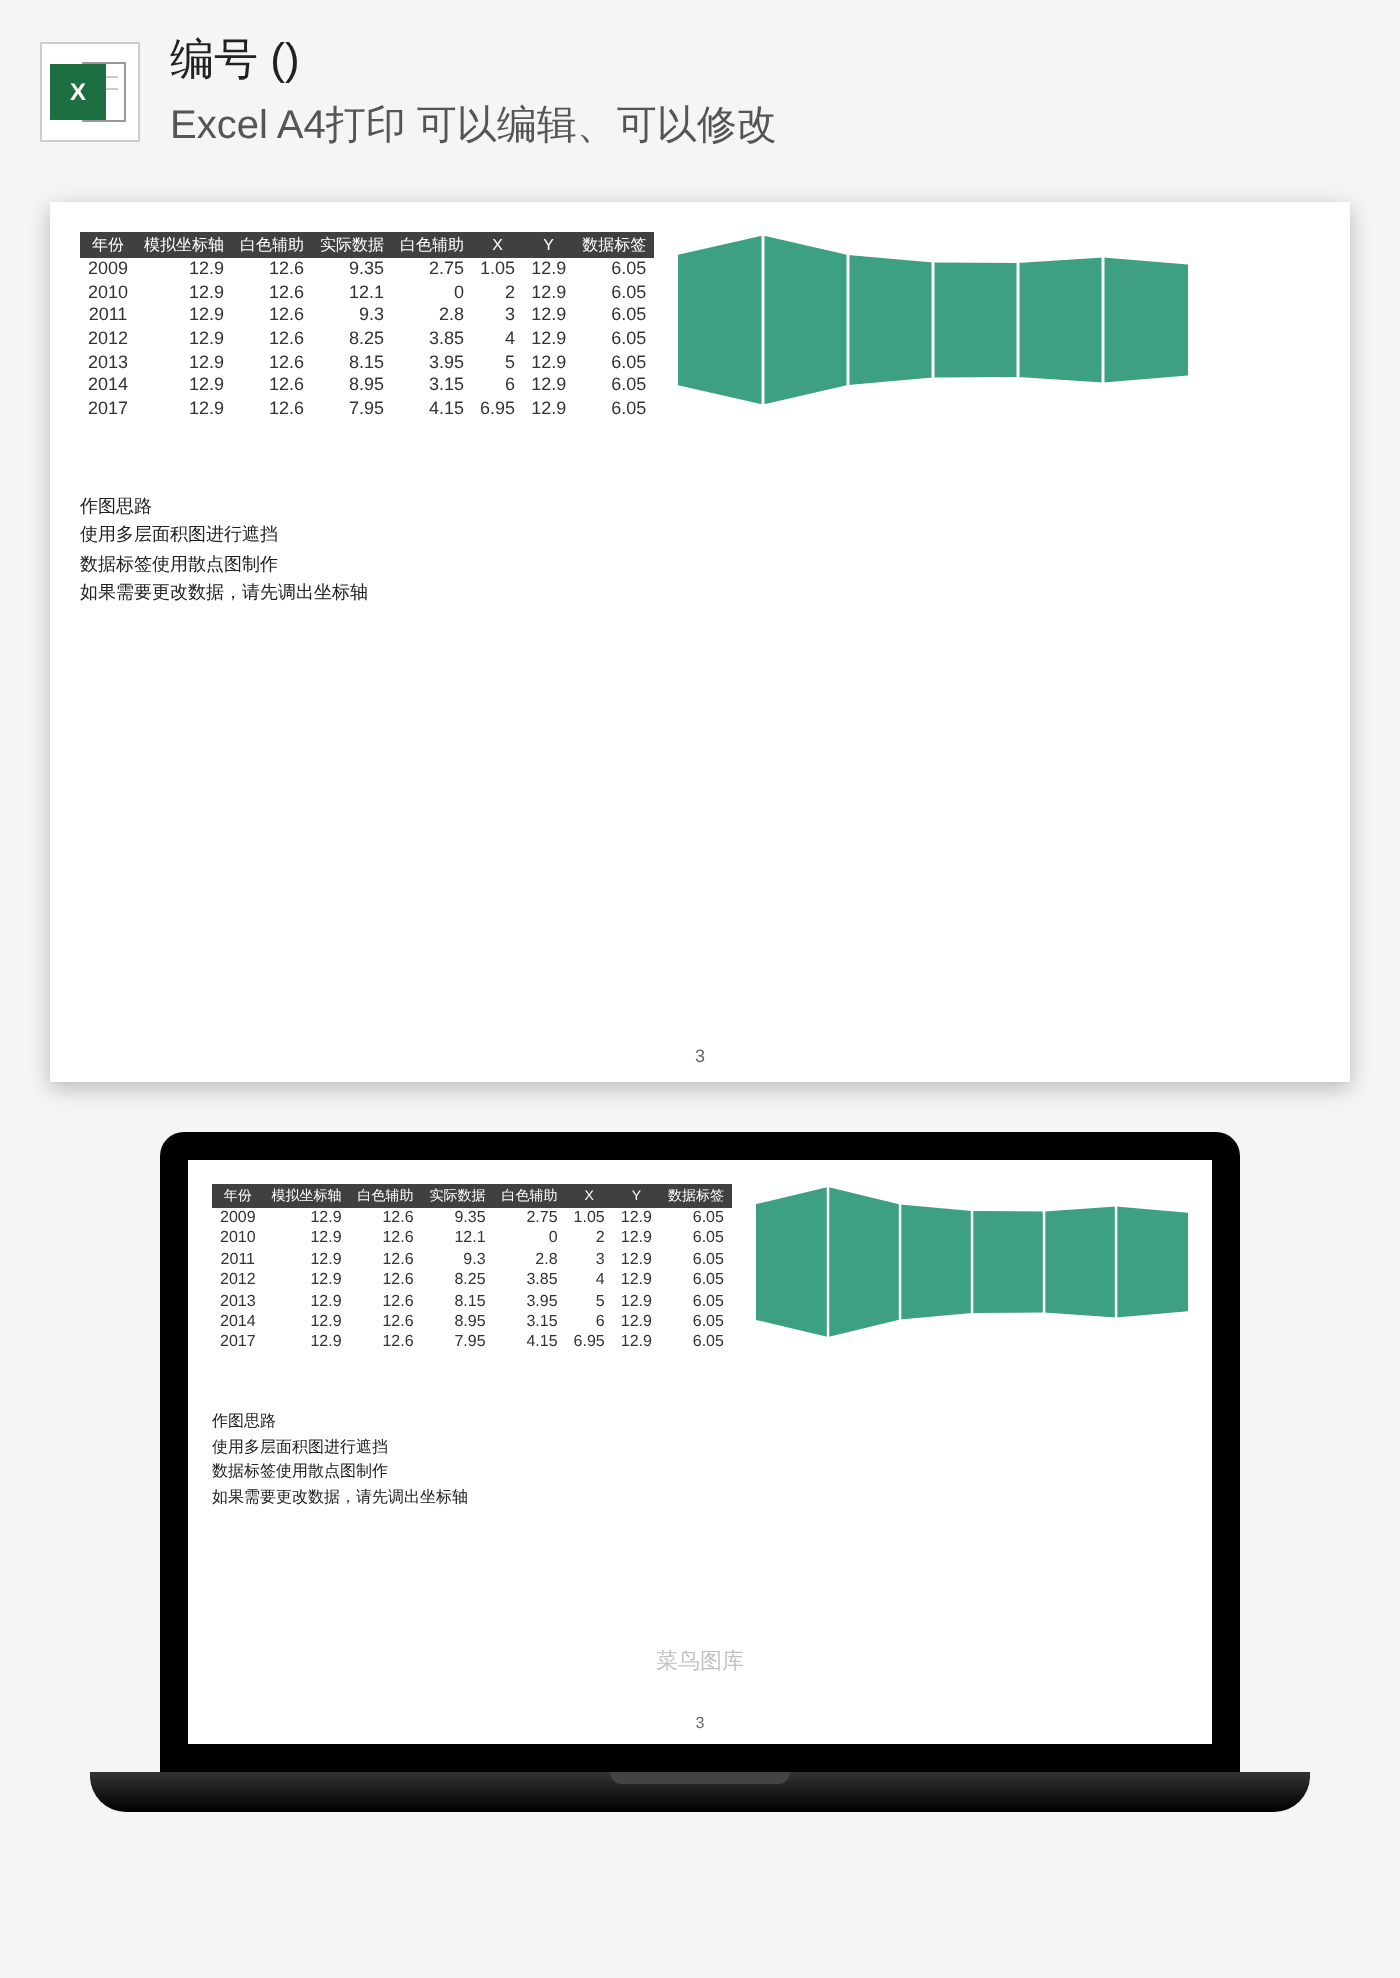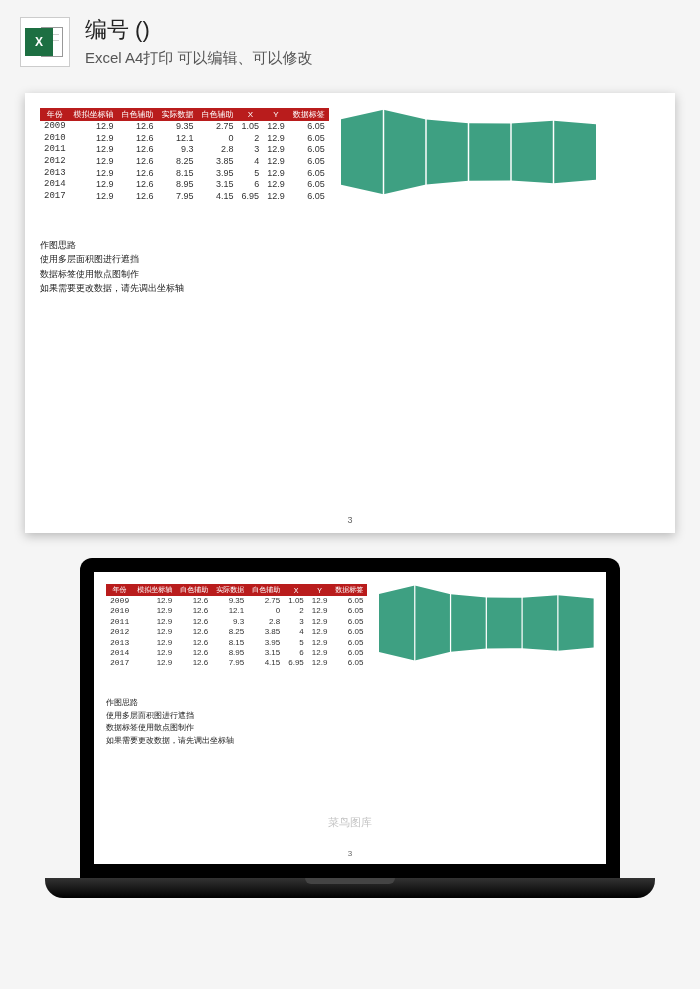--- a/index.html
+++ b/index.html
@@ -58,21 +58,21 @@
   }
   .excel-icon-sheet::before { top: 6px; }
   .excel-icon-sheet::after { top: 12px; }
   .header-text h1 {
     font-size: 22px;
     font-weight: normal;
     color: #222;
     margin-bottom: 4px;
   }
   .header-text p {
-    font-size: 15px;
+    font-size: 20px;
     color: #555;
   }
   .paper {
     background: #fff;
     margin: 10px 25px 25px 25px;
     box-shadow: 0 3px 10px rgba(0,0,0,0.25);
     height: 440px;
     padding: 15px;
     position: relative;
   }
@@ -80,35 +80,35 @@
     display: flex;
     gap: 12px;
     align-items: flex-start;
   }
   .data-table {
     border-collapse: collapse;
     font-size: 9px;
     color: #333;
   }
   .data-table th {
-    background: #b91c1c;
+    background: #404040;
     color: #fff;
     font-weight: normal;
     padding: 1px 4px;
     text-align: center;
     font-size: 8px;
     white-space: nowrap;
   }
   .data-table td {
     padding: 0 4px;
     text-align: right;
     font-size: 9px;
     line-height: 1.3;
   }
-  .data-table td:first-child { text-align: center; font-family: Liberation Mono, monospace; }
+  .data-table td:first-child { text-align: center; }
   .chart-svg {
     flex: 1;
     max-width: 255px;
     height: 88px;
   }
   .notes {
     margin-top: 35px;
     font-size: 9px;
     color: #222;
     line-height: 1.6;

